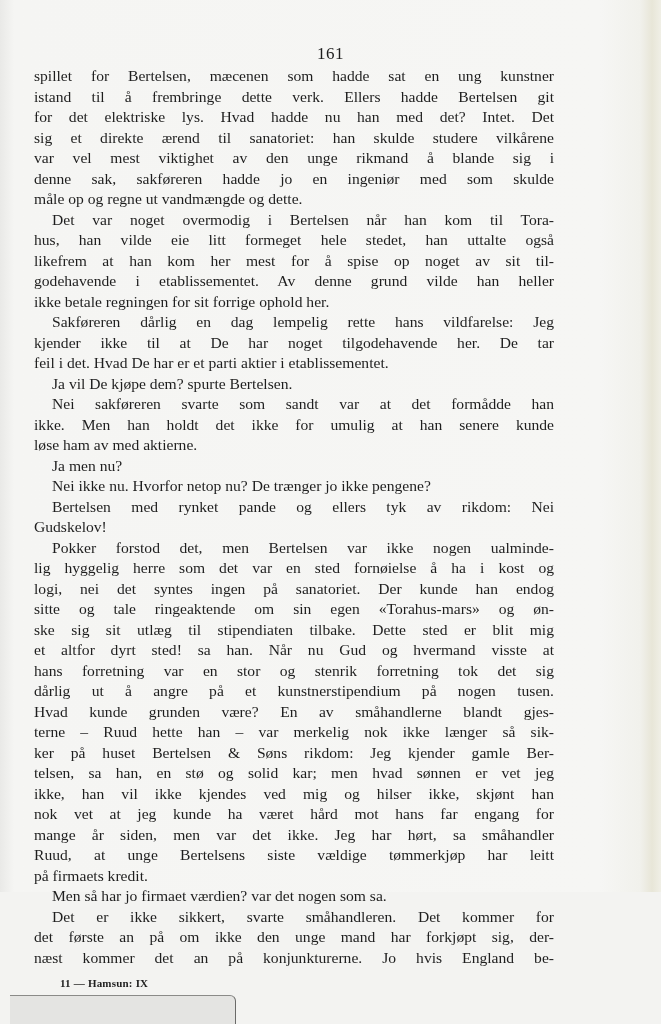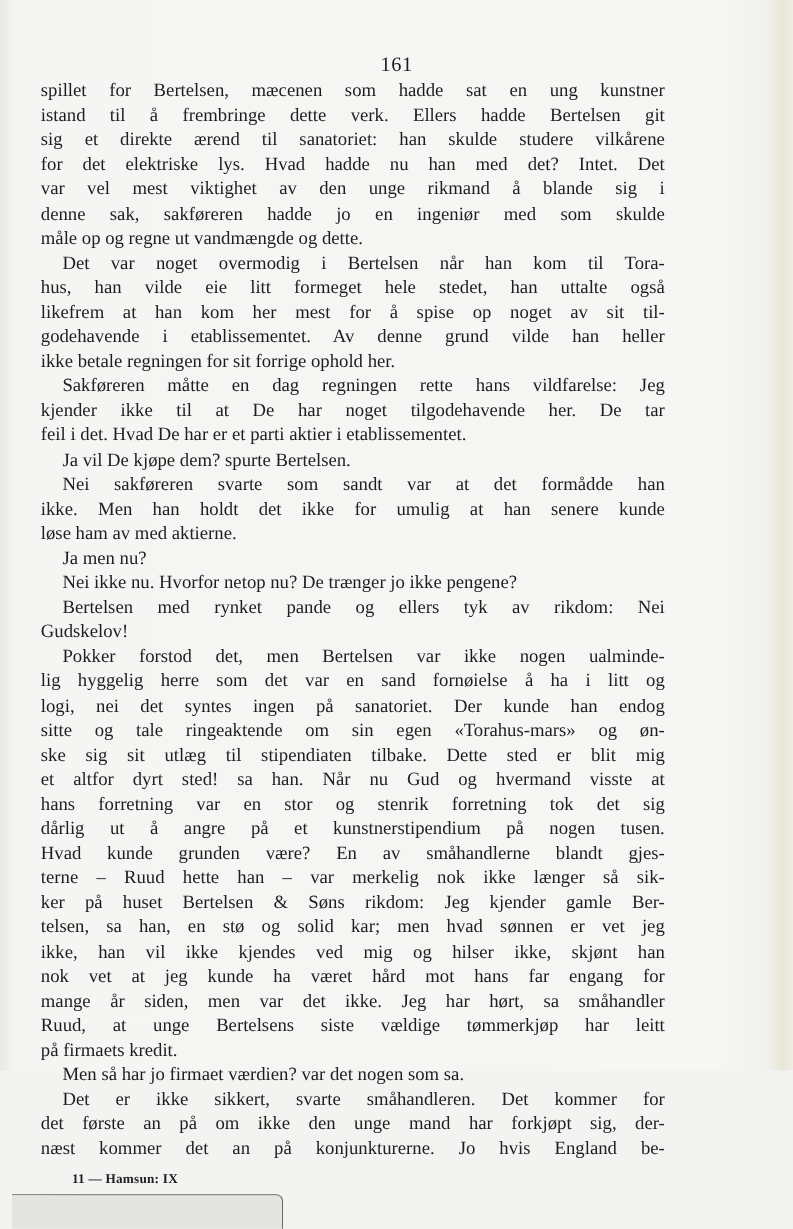--- a/index.html
+++ b/index.html
@@ -41,43 +41,43 @@
   }
 </style>
 </head>
 <body>
 
 <div class="page">
   <div class="page-number">161</div>
   <div class="body-text" id="body-text">
       <span class="line">spillet for Bertelsen, mæcenen som hadde sat en ung kunstner</span>
       <span class="line">istand til å frembringe dette verk. Ellers hadde Bertelsen git</span>
+      <span class="line">for det elektriske lys. Hvad hadde nu han med det? Intet. Det</span>
       <span class="line">sig et direkte ærend til sanatoriet: han skulde studere vilkårene</span>
-      <span class="line">for det elektriske lys. Hvad hadde nu han med det? Intet. Det</span>
       <span class="line">var vel mest viktighet av den unge rikmand å blande sig i</span>
       <span class="line">denne sak, sakføreren hadde jo en ingeniør med som skulde</span>
       <span class="line last">måle op og regne ut vandmængde og dette.</span>
       <span class="line indent">Det var noget overmodig i Bertelsen når han kom til Tora-</span>
       <span class="line">hus, han vilde eie litt formeget hele stedet, han uttalte også</span>
       <span class="line">likefrem at han kom her mest for å spise op noget av sit til-</span>
       <span class="line">godehavende i etablissementet. Av denne grund vilde han heller</span>
       <span class="line last">ikke betale regningen for sit forrige ophold her.</span>
-      <span class="line indent">Sakføreren måtte en dag regningen rette hans vildfarelse: Jeg</span>
+      <span class="line indent">Sakføreren dårlig en dag lempelig rette hans vildfarelse: Jeg</span>
       <span class="line">kjender ikke til at De har noget tilgodehavende her. De tar</span>
       <span class="line last">feil i det. Hvad De har er et parti aktier i etablissementet.</span>
       <span class="line indent last">Ja vil De kjøpe dem? spurte Bertelsen.</span>
       <span class="line indent">Nei sakføreren svarte som sandt var at det formådde han</span>
       <span class="line">ikke. Men han holdt det ikke for umulig at han senere kunde</span>
       <span class="line last">løse ham av med aktierne.</span>
       <span class="line indent last">Ja men nu?</span>
       <span class="line indent last">Nei ikke nu. Hvorfor netop nu? De trænger jo ikke pengene?</span>
       <span class="line indent">Bertelsen med rynket pande og ellers tyk av rikdom: Nei</span>
       <span class="line last">Gudskelov!</span>
       <span class="line indent">Pokker forstod det, men Bertelsen var ikke nogen ualminde-</span>
-      <span class="line">lig hyggelig herre som det var en sand fornøielse å ha i litt og</span>
+      <span class="line">lig hyggelig herre som det var en sted fornøielse å ha i kost og</span>
       <span class="line">logi, nei det syntes ingen på sanatoriet. Der kunde han endog</span>
       <span class="line">sitte og tale ringeaktende om sin egen «Torahus-mars» og øn-</span>
       <span class="line">ske sig sit utlæg til stipendiaten tilbake. Dette sted er blit mig</span>
       <span class="line">et altfor dyrt sted! sa han. Når nu Gud og hvermand visste at</span>
       <span class="line">hans forretning var en stor og stenrik forretning tok det sig</span>
       <span class="line">dårlig ut å angre på et kunstnerstipendium på nogen tusen.</span>
       <span class="line">Hvad kunde grunden være? En av småhandlerne blandt gjes-</span>
       <span class="line">terne – Ruud hette han – var merkelig nok ikke længer så sik-</span>
       <span class="line">ker på huset Bertelsen &amp; Søns rikdom: Jeg kjender gamle Ber-</span>
       <span class="line">telsen, sa han, en stø og solid kar; men hvad sønnen er vet jeg</span>

